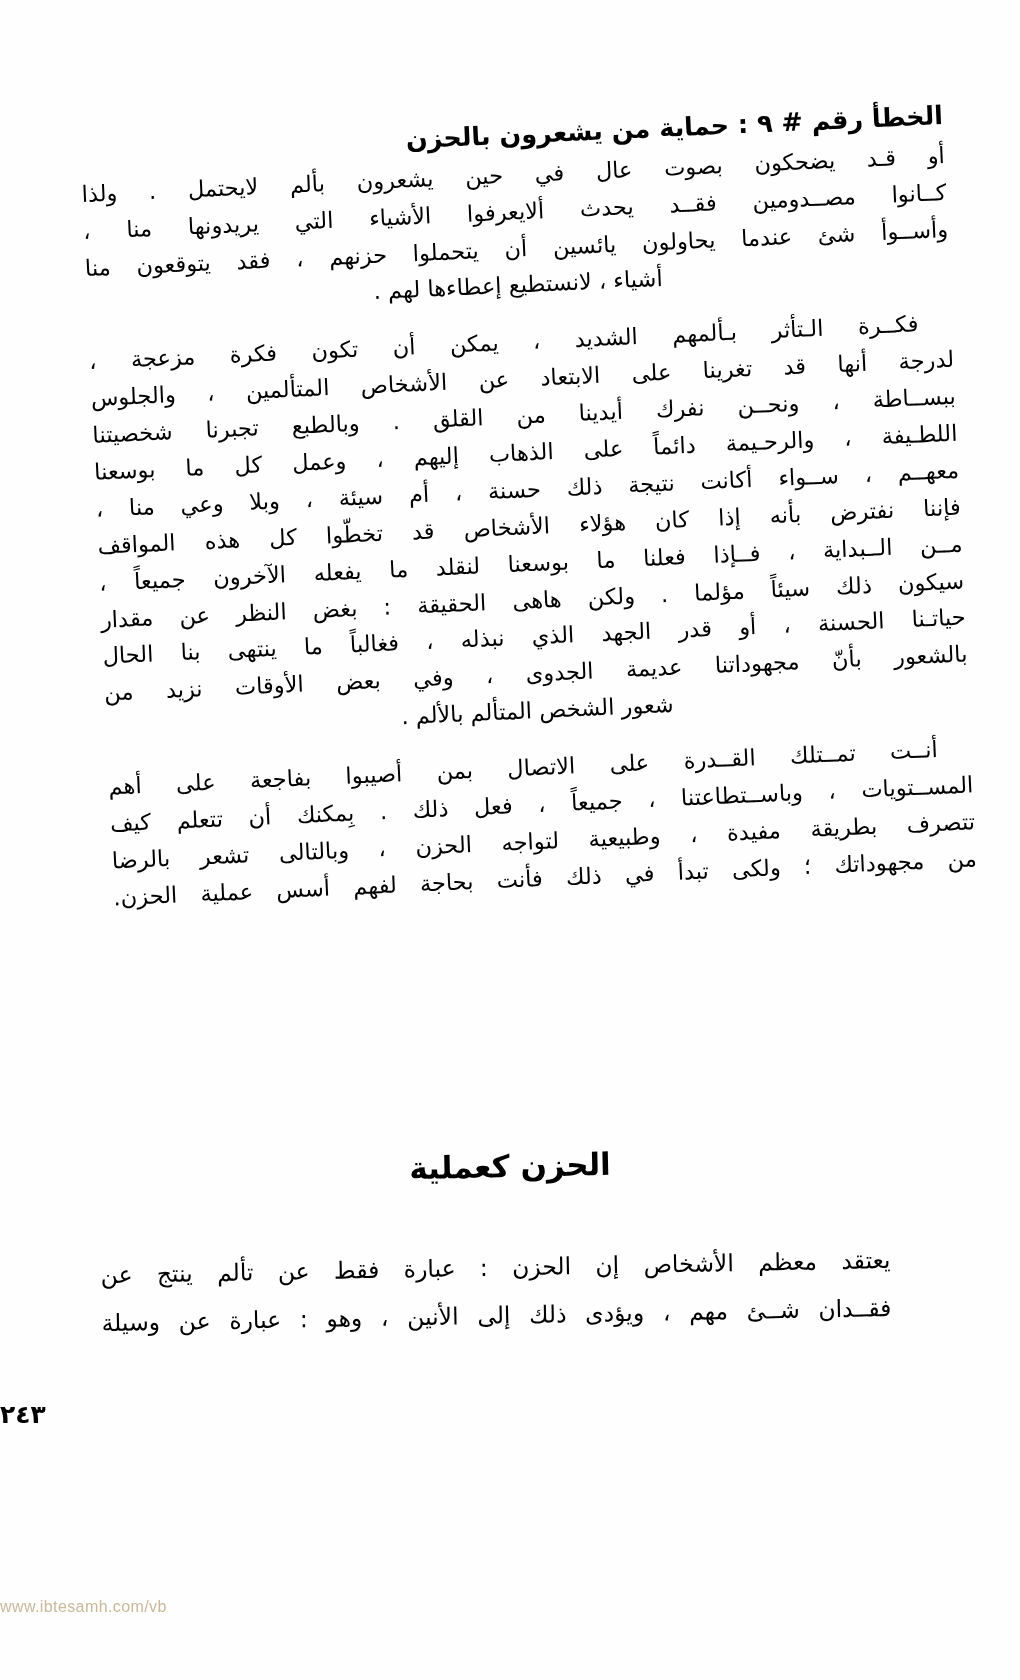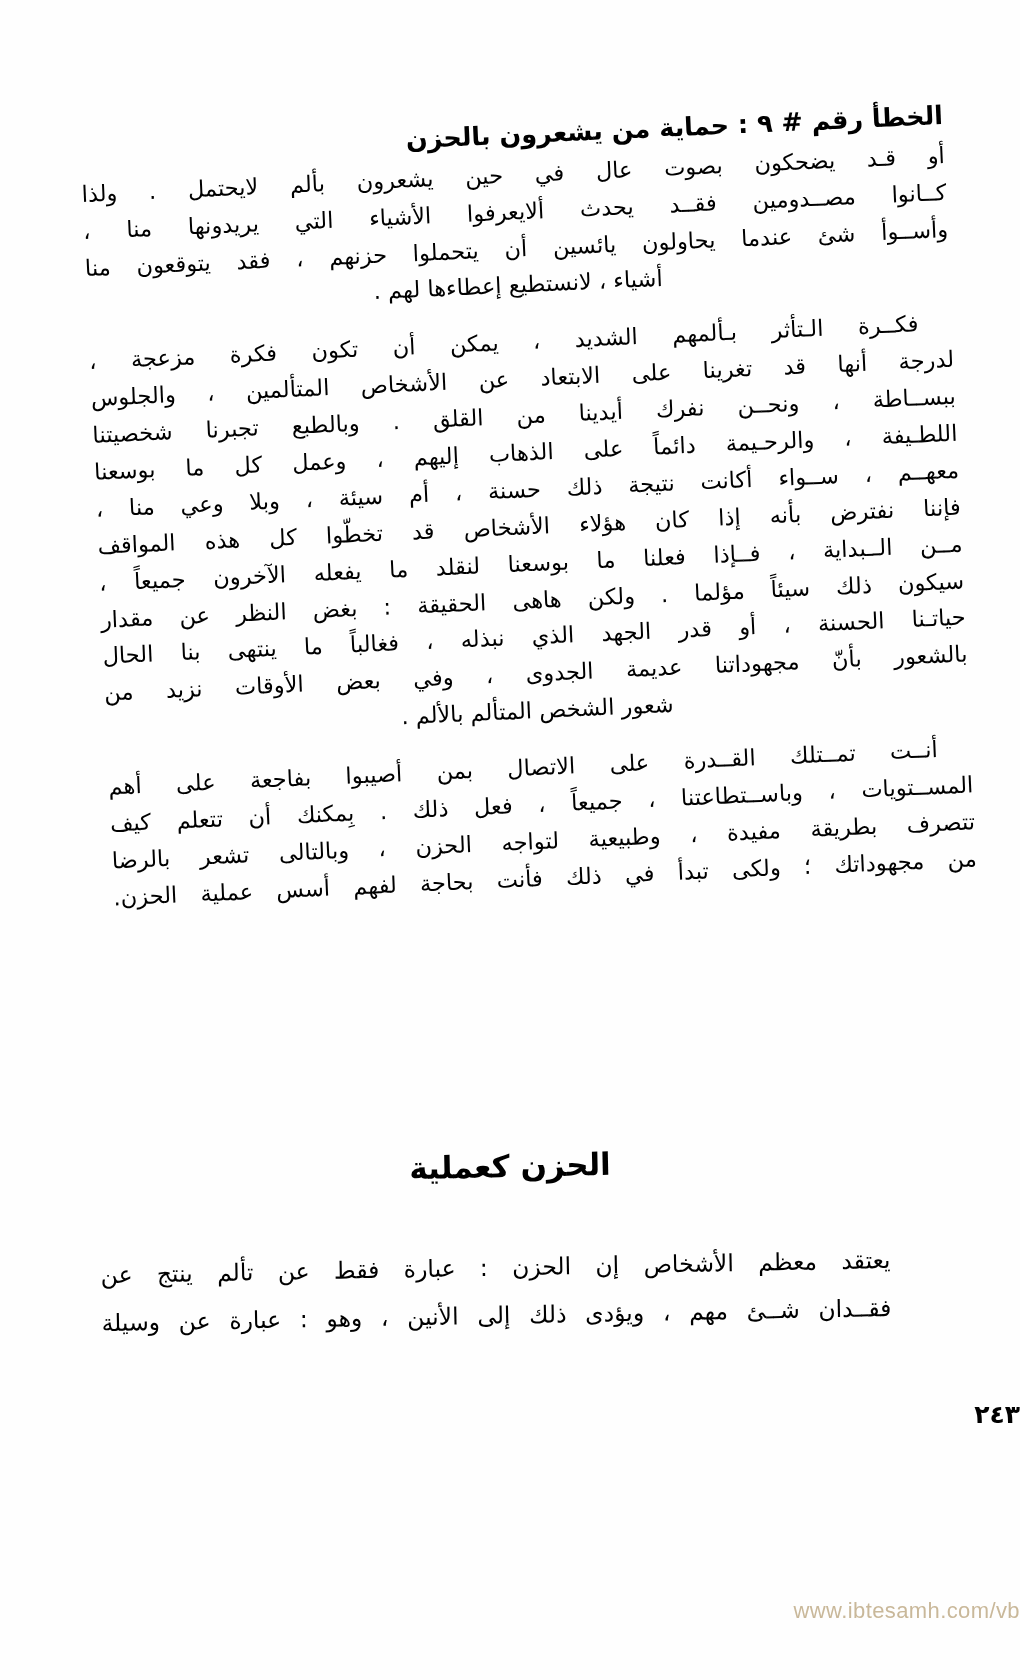--- a/index.html
+++ b/index.html
@@ -100,35 +100,35 @@
     font-size: 23.5px;
     line-height: 2.05;
   }
 
   
   .page-number {
     position: absolute;
     top: 1400px;
     left: 0;
     width: 1020px;
-    text-align: right;
+    text-align: left;
     font-size: 25px;
     font-weight: bold;
     letter-spacing: 1px;
     direction: rtl;
   }
 
   
   .footer-watermark {
     position: absolute;
     top: 1598px;
     left: 0;
     width: 1020px;
-    text-align: right;
-    font-size: 22px;
+    text-align: left;
+    font-size: 16px;
     letter-spacing: 0.4px;
     color: #c9b89a;
     direction: ltr;
     font-family: "Liberation Sans", sans-serif;
   }
 </style>
 </head>
 <body>
 
 <div class="page-sheet">

